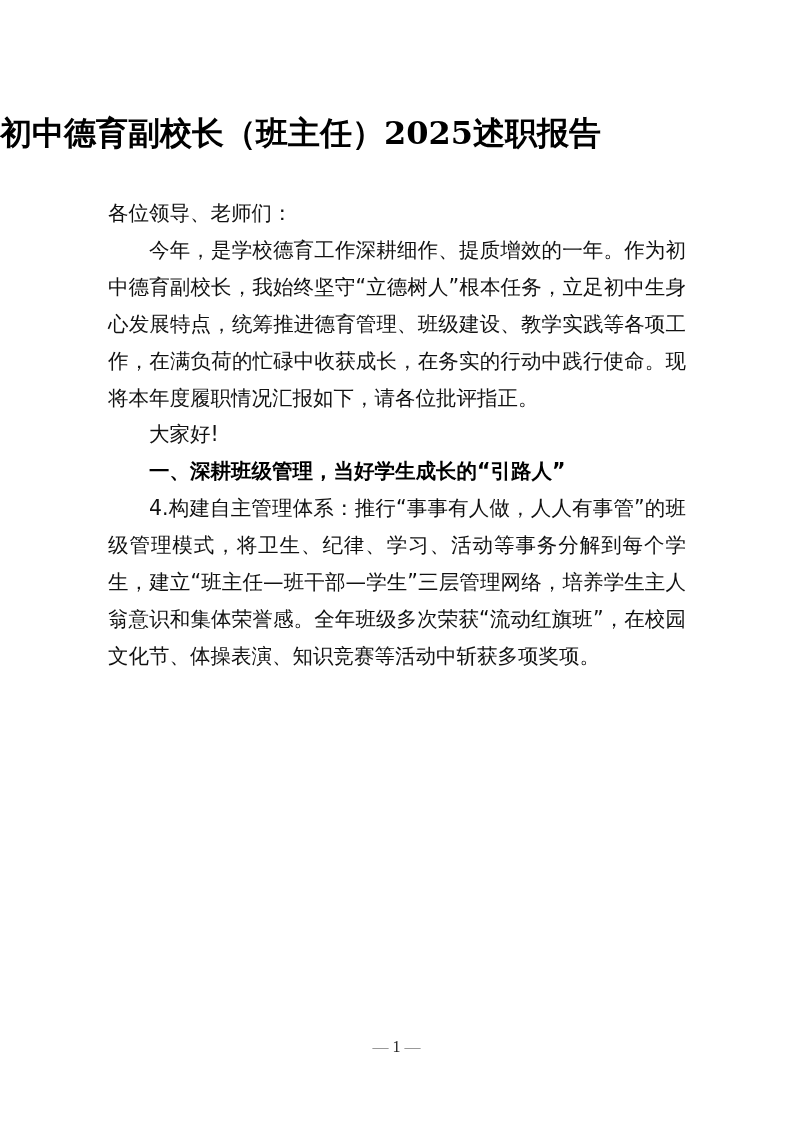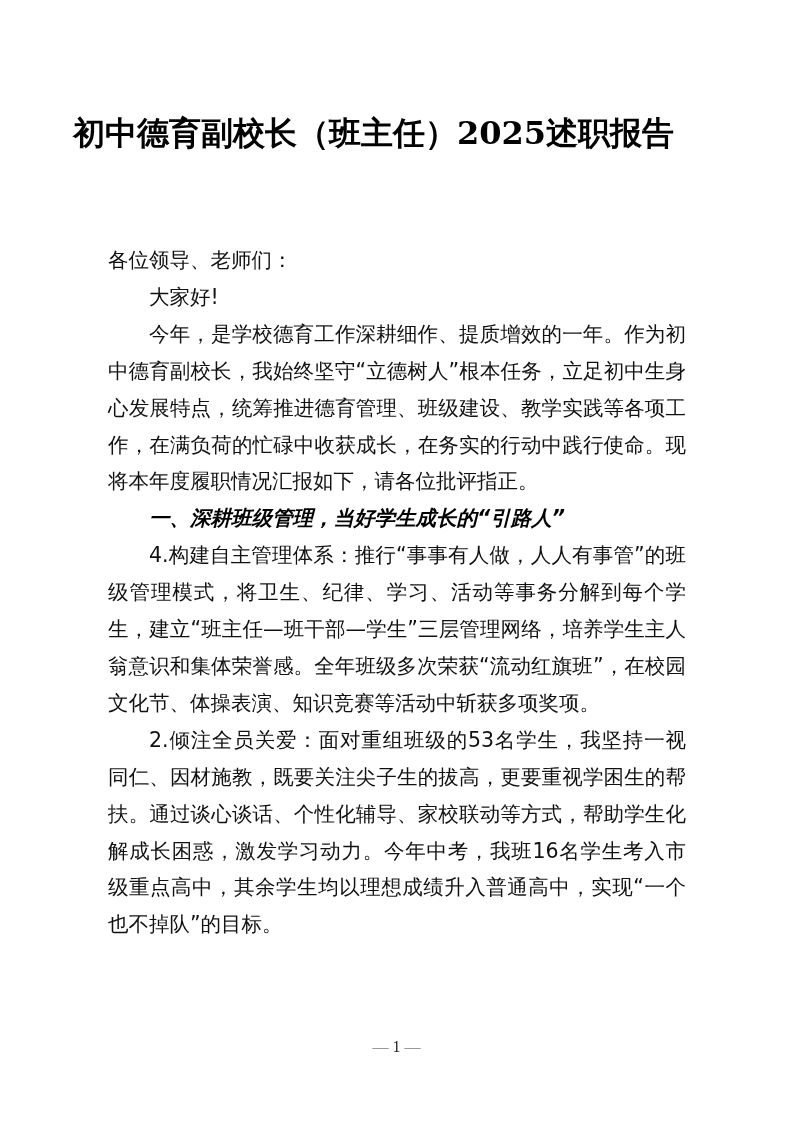--- a/index.html
+++ b/index.html
@@ -1,51 +1,50 @@
 <!DOCTYPE html>
 <html><head>
   <meta charset="utf-8">
   <style>
     html, body { margin: 0; padding: 0; background: #ffffff; }
     body { width: 793px; height: 1122px; position: relative; overflow: hidden; }
     .page { position: absolute; left: 0; top: 0; width: 793px; height: 1122px; background: #fff; }
     .title {
-      position: absolute; left: 0; top: 108px; width: 747px; text-align: center;
+      position: absolute; left: 0; top: 108px; width: 747px; text-align: left;
       font-family: "DejaVu Serif", "Liberation Serif", serif;
       font-weight: bold; font-size: 32px; line-height: 50px; color: #000;
       letter-spacing: 0px;
     }
     .body-text {
       position: absolute; left: 108px; top: 195px; width: 578px;
       font-family: "DejaVu Sans", "Liberation Sans", sans-serif;
       font-size: 20.5px; line-height: 36.9px; color: #111;
-      text-align: justify; text-justify: inter-character; margin-top: 47px;
+      text-align: justify; text-justify: inter-character;
     }
     .body-text p { margin: 0; }
     .indent { text-indent: 41px; }
-    .heading { font-weight: bold; text-indent: 41px; color: #000; font-style: italic; }
+    .heading { font-weight: bold; text-indent: 41px; color: #000; }
     .page-number {
       position: absolute; left: 0; top: 1038px; width: 793px; text-align: center;
       font-family: "Liberation Serif", "DejaVu Serif", serif; font-size: 16px; color: #222;
     }
     .dash { color: #888; }
   </style>
 </head>
 <body>
 
 <div class="page">
   <div class="title">初中德育副校长（班主任）2025述职报告</div>
 
   <div class="body-text">
     <p>各位领导、老师们：</p>
+    <p class="indent">今年，是学校德育工作深耕细作、提质增效的一年。作为初中德育副校长，我始终坚守“立德树人”根本任务，立足初中生身心发展特点，统筹推进德育管理、班级建设、教学实践等各项工作，在满负荷的忙碌中收获成长，在务实的行动中践行使命。现将本年度履职情况汇报如下，请各位批评指正。</p>
     <p class="indent">大家好!</p>
-    <p class="indent">今年，是学校德育工作深耕细作、提质增效的一年。作为初中德育副校长，我始终坚守“立德树人”根本任务，立足初中生身心发展特点，统筹推进德育管理、班级建设、教学实践等各项工作，在满负荷的忙碌中收获成长，在务实的行动中践行使命。现将本年度履职情况汇报如下，请各位批评指正。</p>
     <p class="heading">一、深耕班级管理，当好学生成长的“引路人”</p>
     <p class="indent">4.构建自主管理体系：推行“事事有人做，人人有事管”的班级管理模式，将卫生、纪律、学习、活动等事务分解到每个学生，建立“班主任—班干部—学生”三层管理网络，培养学生主人翁意识和集体荣誉感。全年班级多次荣获“流动红旗班”，在校园文化节、体操表演、知识竞赛等活动中斩获多项奖项。</p>
-    <p class="indent">2.倾注全员关爱：面对重组班级的53名学生，我坚持一视同仁、因材施教，既要关注尖子生的拔高，更要重视学困生的帮扶。通过谈心谈话、个性化辅导、家校联动等方式，帮助学生化解成长困惑，激发学习动力。今年中考，我班16名学生考入市级重点高中，其余学生均以理想成绩升入普通高中，实现“一个也不掉队”的目标。</p>
   </div>
 
   <div class="page-number">
     <span class="dash">—</span>
     <span>1</span>
     <span class="dash">—</span>
   </div>
 </div>
 
 </body></html>

